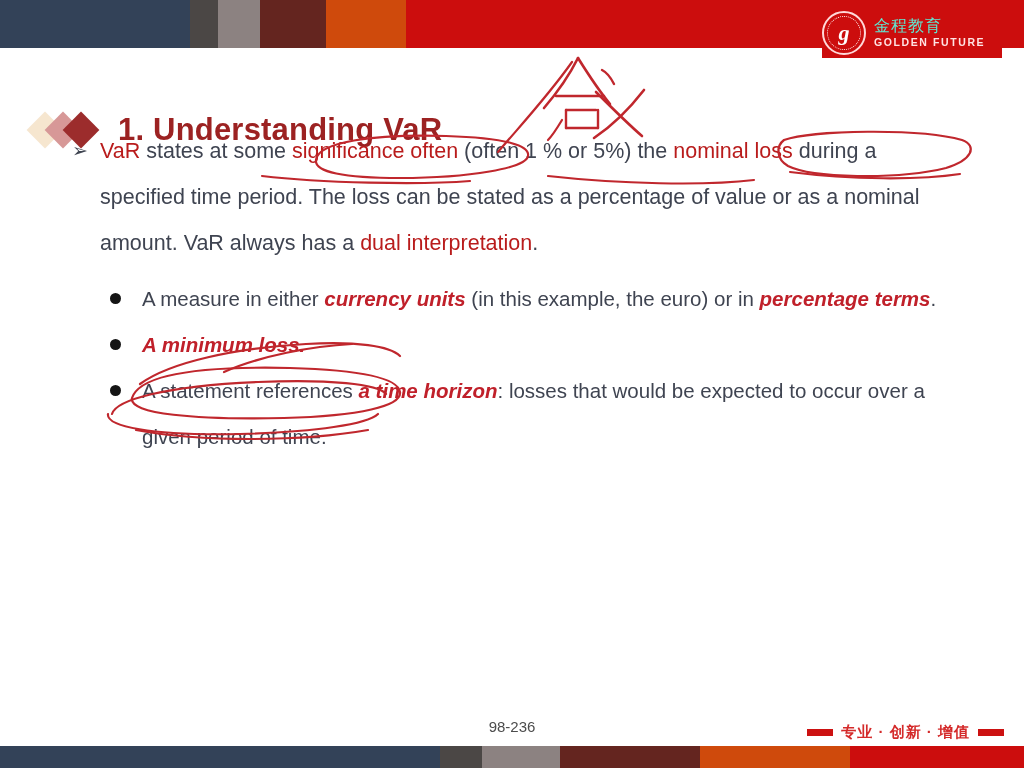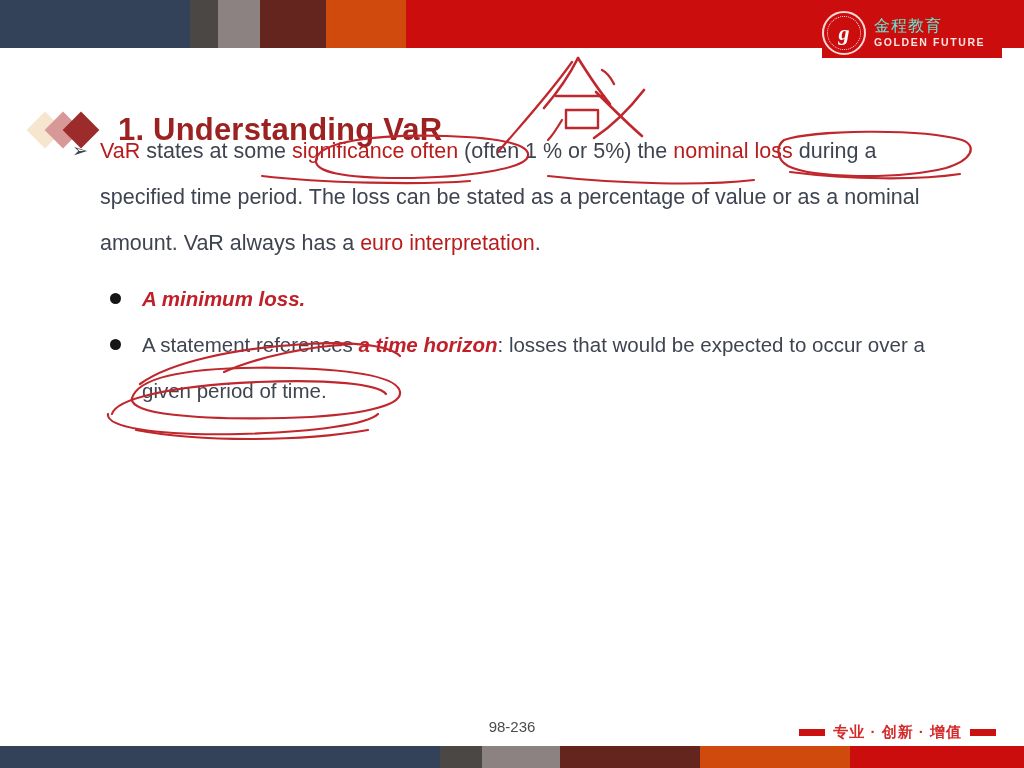--- a/index.html
+++ b/index.html
@@ -114,21 +114,21 @@
     display:flex;
   }
   .fseg-navy   { width:440px; background:#334258; }
   .fseg-dkgray { width:42px;  background:#4b4745; }
   .fseg-gray   { width:78px;  background:#8c8281; }
   .fseg-maroon { width:140px; background:#64251f; }
   .fseg-orange { width:150px; background:#cf4a0c; }
   .fseg-red    { flex:1;      background:#cc0d0d; }
 
   .slogan {
-    position:absolute; right:28px; bottom:26px;
+    position:absolute; right:20px; bottom:26px;
     display:flex; align-items:center; gap:8px;
   }
   .slogan .bar {
     width:26px; height:7px; background:#cc1111;
   }
   .slogan .txt {
     color:#d42a2a; font-size:15px; font-weight:bold;
     letter-spacing:1px; white-space:nowrap;
   }
 
@@ -166,24 +166,28 @@
   <div class="dia dia1"></div>
   <div class="dia dia2"></div>
   <div class="dia dia3"></div>
   <div class="title-text">1. Understanding VaR</div>
 </div>
 
 <div class="content">
 
   <div class="lvl1">
     <span class="arrow-bullet">➢</span>
-    <b>VaR</b><span> states at some </span><b>significance often</b><span> (often 1 % or 5%) the </span><b>nominal loss</b><span> during a specified time period. The loss can be stated as a percentage of value or as a nominal amount. VaR always has a </span><b>euro interpretation</b><span>.</span>
+    <b>VaR</b><span> states at some </span><b>significance often</b><span> (often 1 % or 5%) the </span><b>nominal loss</b><span> during a specified time period. The loss can be stated as a percentage of value or as a nominal amount. VaR always has a </span><b>dual interpretation</b><span>.</span>
   </div>
 
   <div class="sub">
+    <div class="lvl2">
+      <span class="dot-bullet"></span>
+      <span>A measure in either </span><span class="em-red">currency units</span><span> (in this example, the euro) or in </span><span class="em-red">percentage terms</span><span>.</span>
+    </div>
 
     <div class="lvl2">
       <span class="dot-bullet"></span>
       <span class="em-red">A minimum loss.</span>
     </div>
 
     <div class="lvl2">
       <span class="dot-bullet"></span>
       <span>A statement references </span><span class="em-red">a time horizon</span><span>: losses that would be expected to occur over a given period of time.</span>
     </div>

